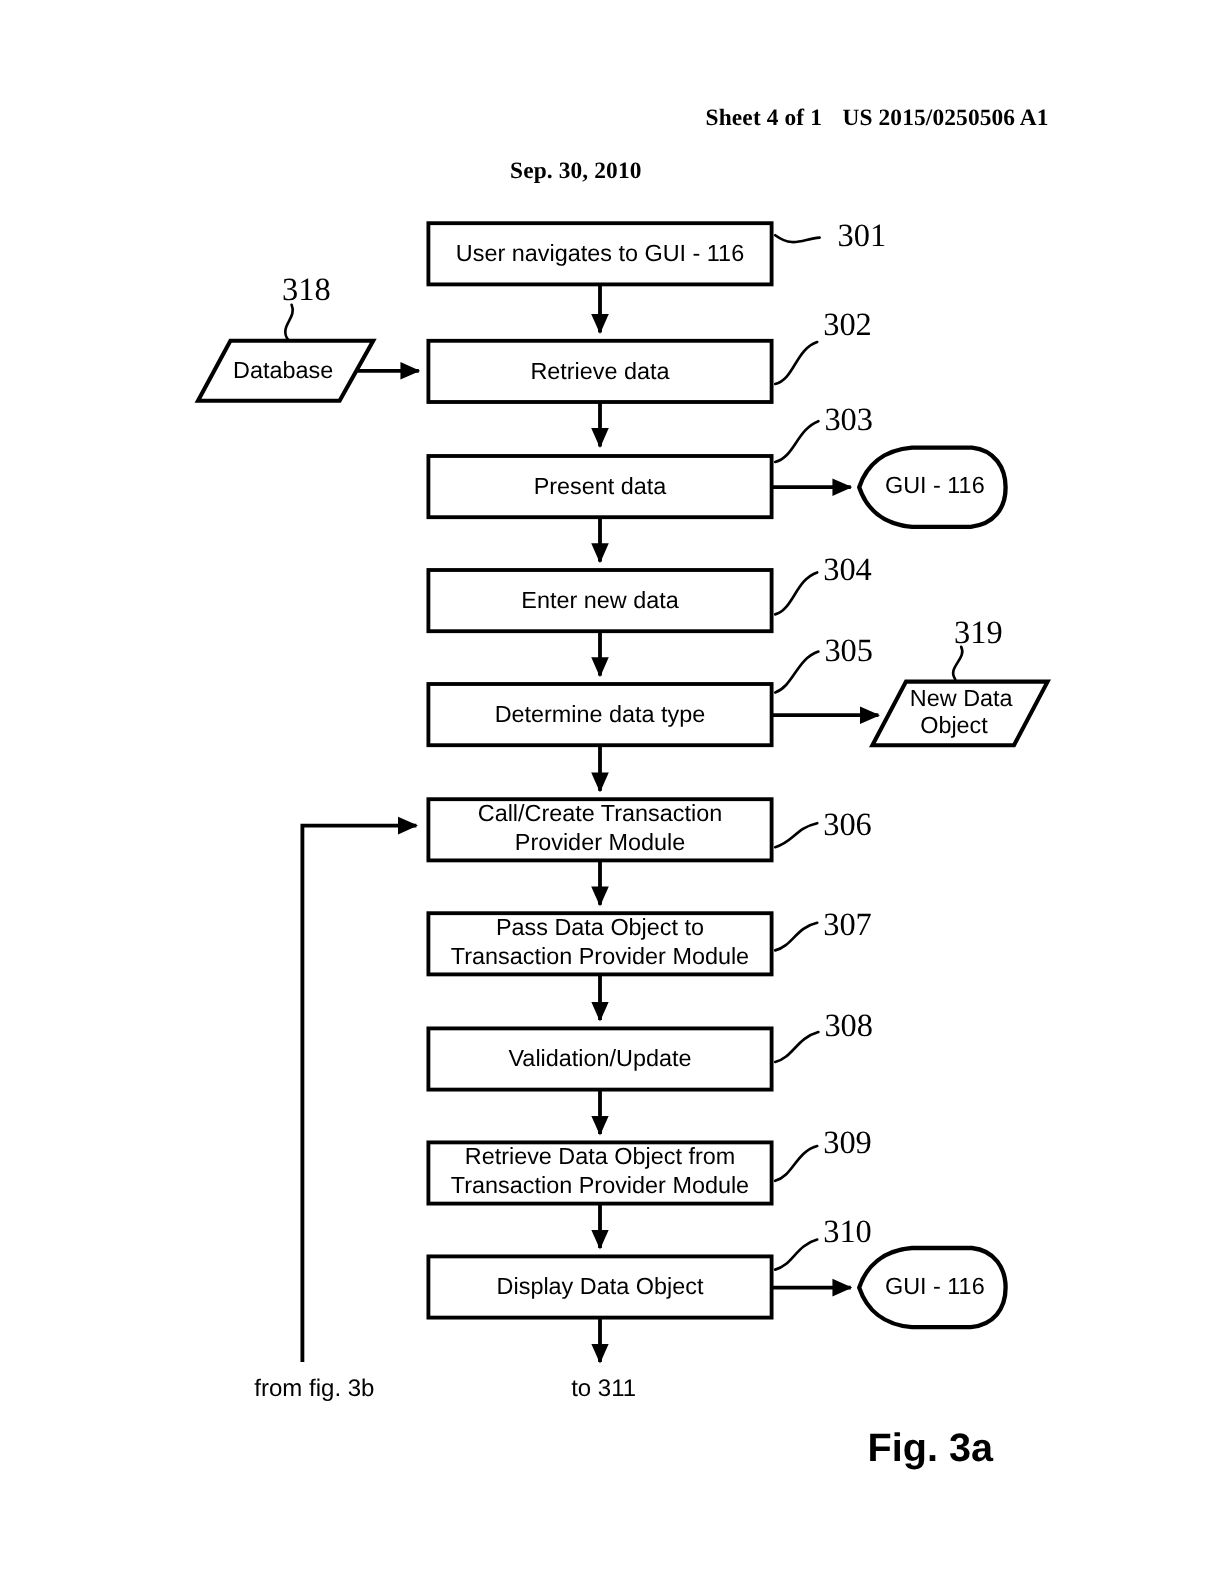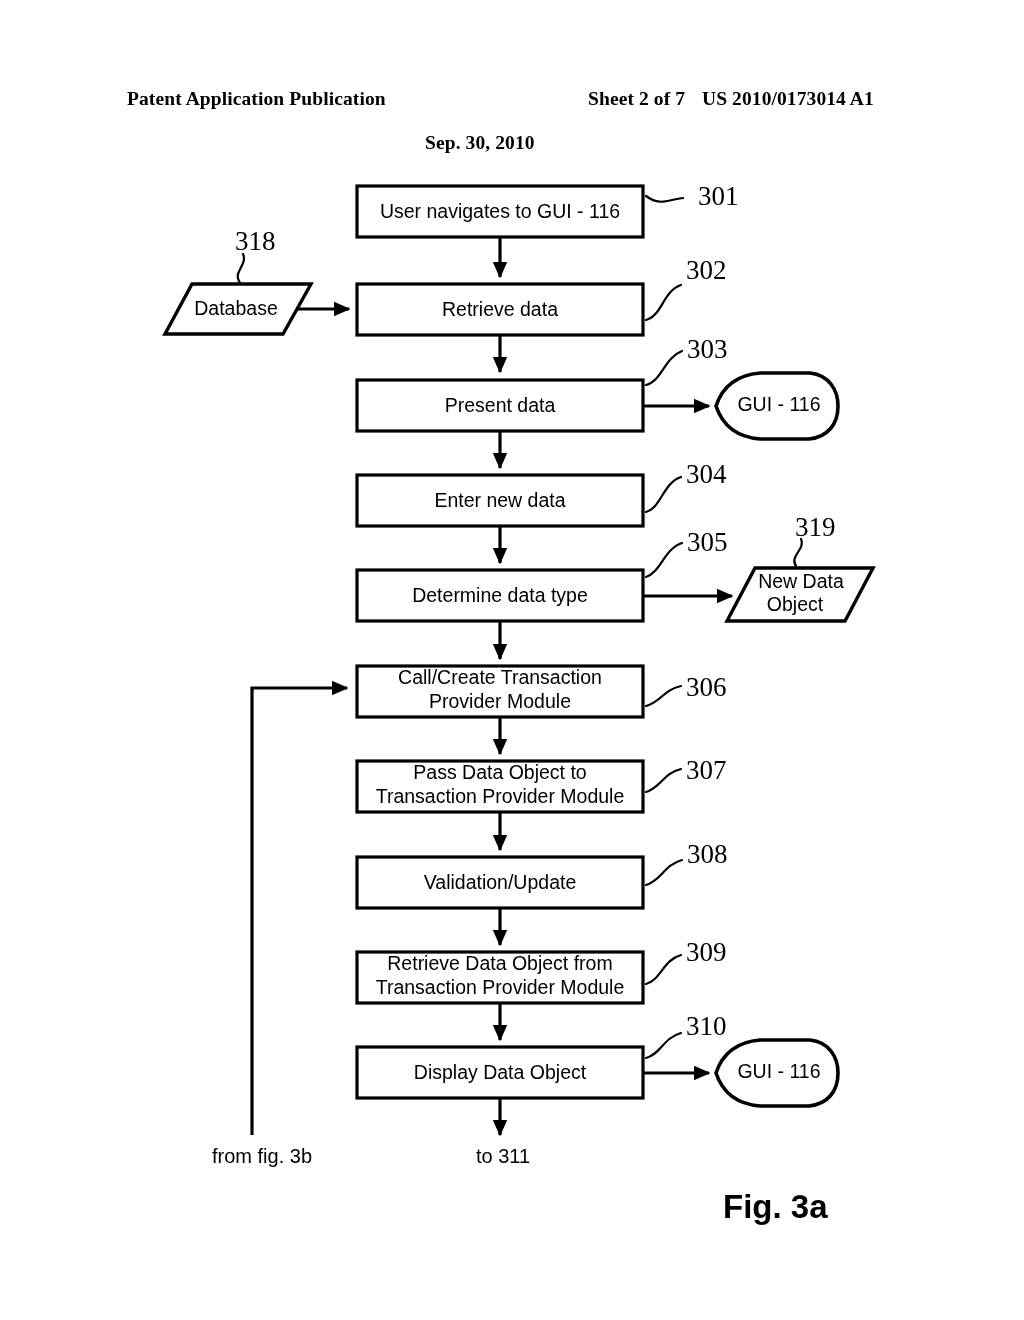--- a/index.html
+++ b/index.html
@@ -108,24 +108,23 @@
     font-weight: bold;
     fill: #000000;
     text-anchor: start;
     dominant-baseline: middle;
   }
 </style>
 </head>
 <body>
 
 <div id="page-header">
-  <span class="hdr-pub">Patent Application Publication</span>
   <span class="hdr-date">Sep. 30, 2010</span>
-  <span class="hdr-sheet">Sheet 2 of 7</span>
-  <span class="hdr-num">US 2010/0173014 A1</span>
+  <span class="hdr-sheet">Sheet 4 of 1</span>
+  <span class="hdr-num">US 2015/0250506 A1</span>
 </div>
 
 <svg id="figure-canvas" viewBox="0 0 1024 1320" xmlns="http://www.w3.org/2000/svg">
 
   <defs>
     <marker id="arrow" viewBox="0 0 10 10" refX="9.2" refY="5" markerWidth="5.2" markerHeight="5.2" orient="auto-start-reverse">
       <path d="M 0 0.6 L 10 5 L 0 9.4 z" class="arrow-head"></path>
     </marker>
   </defs>
 

